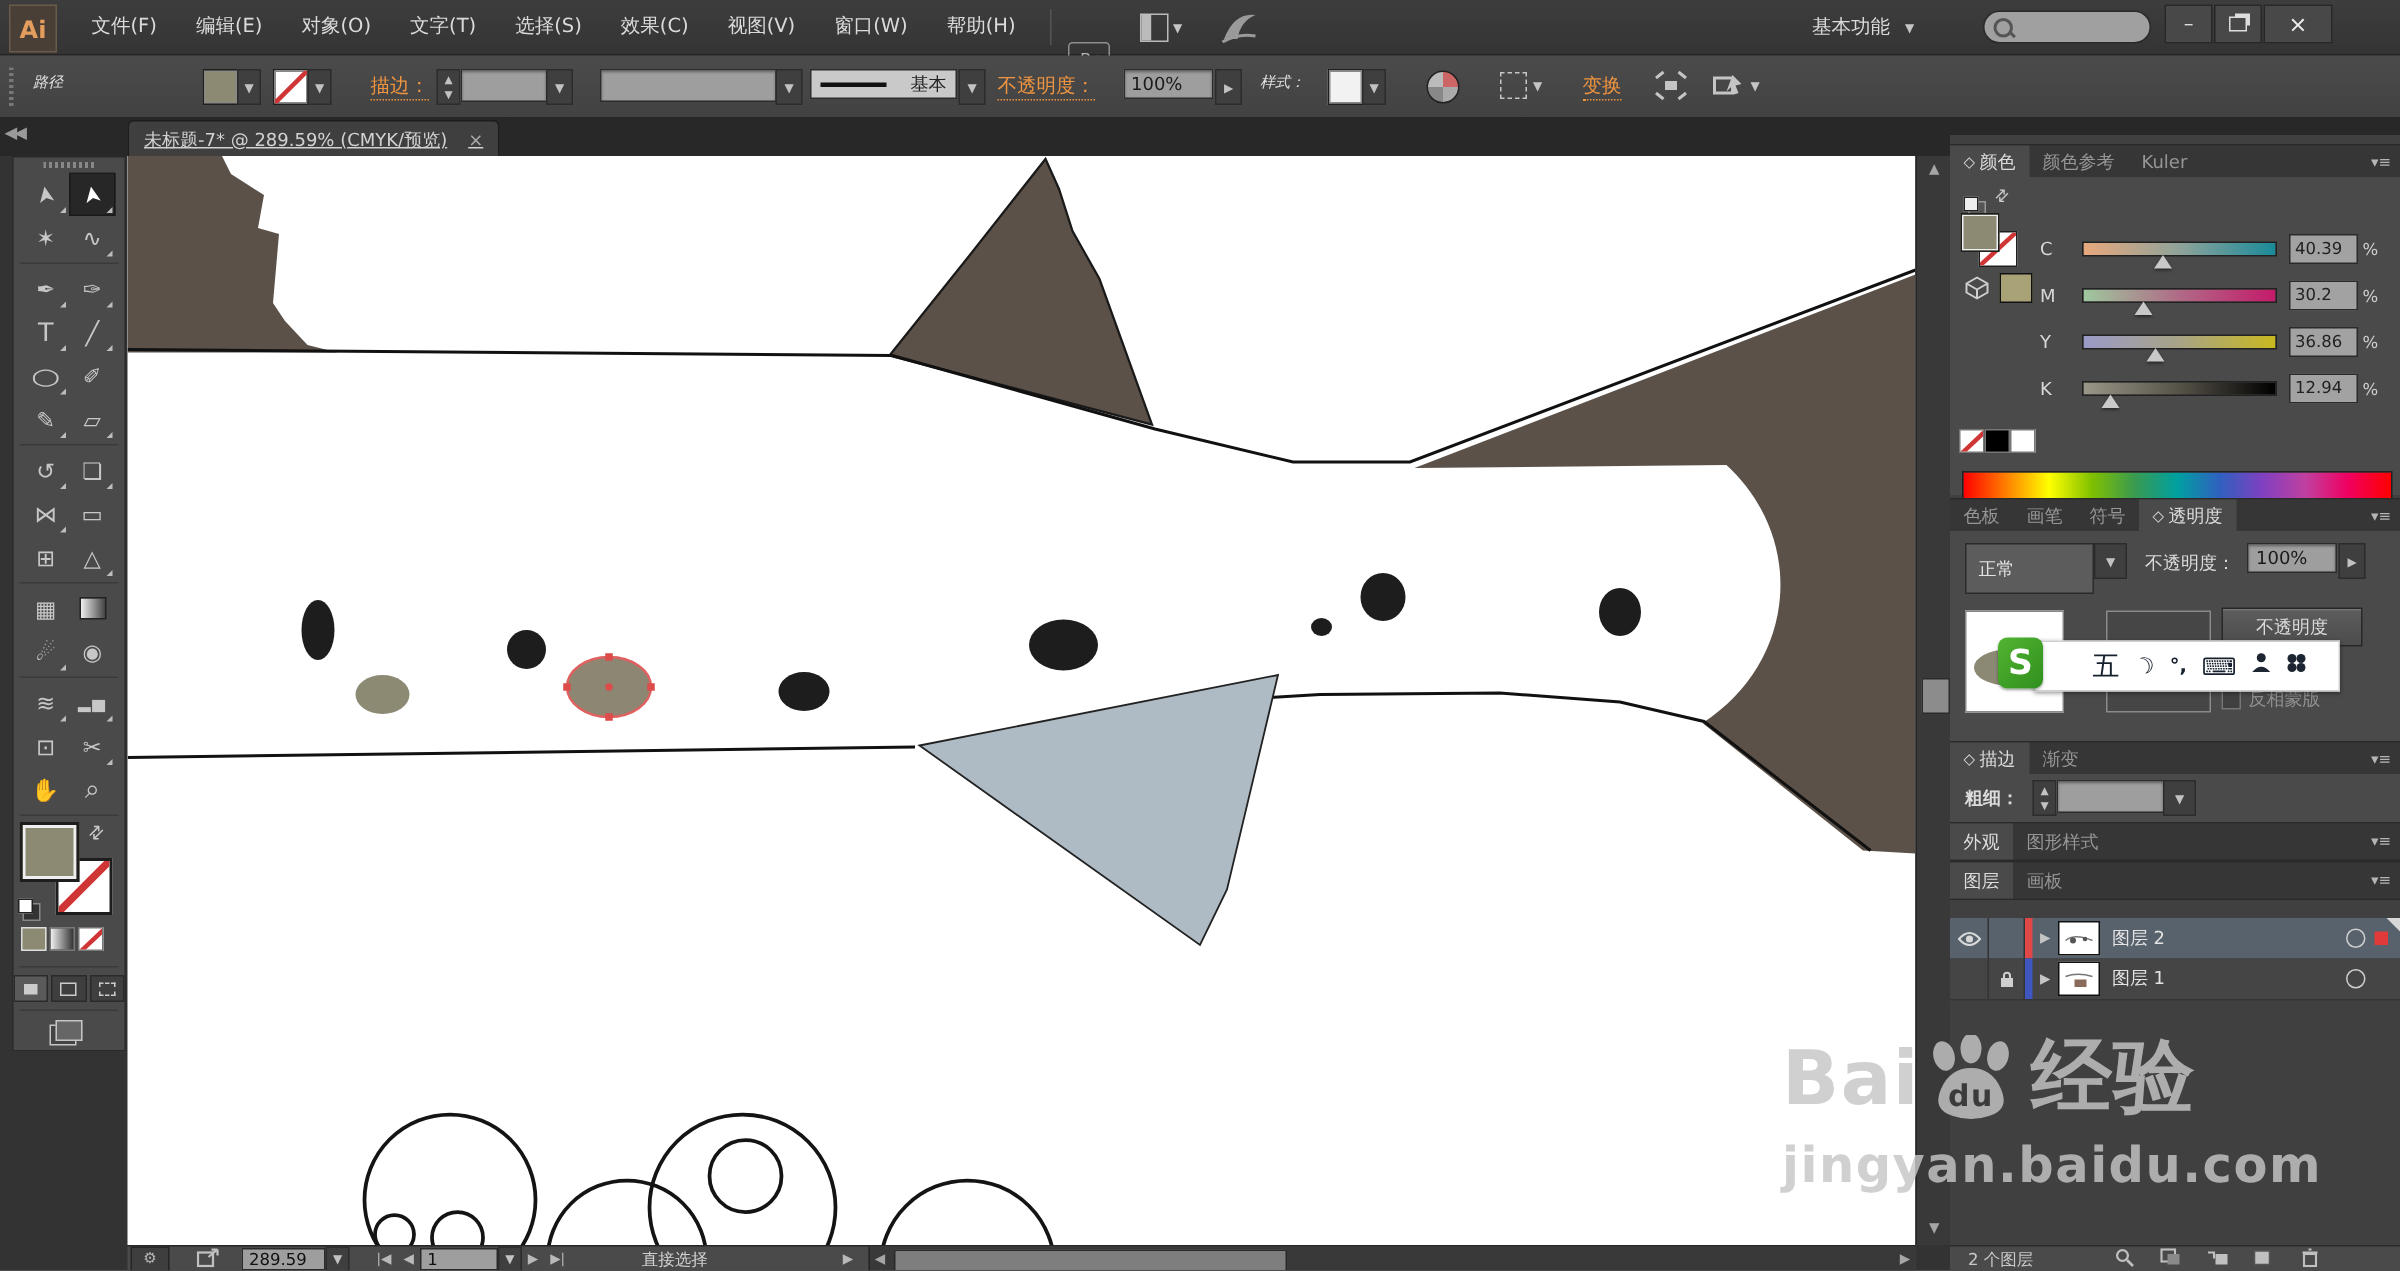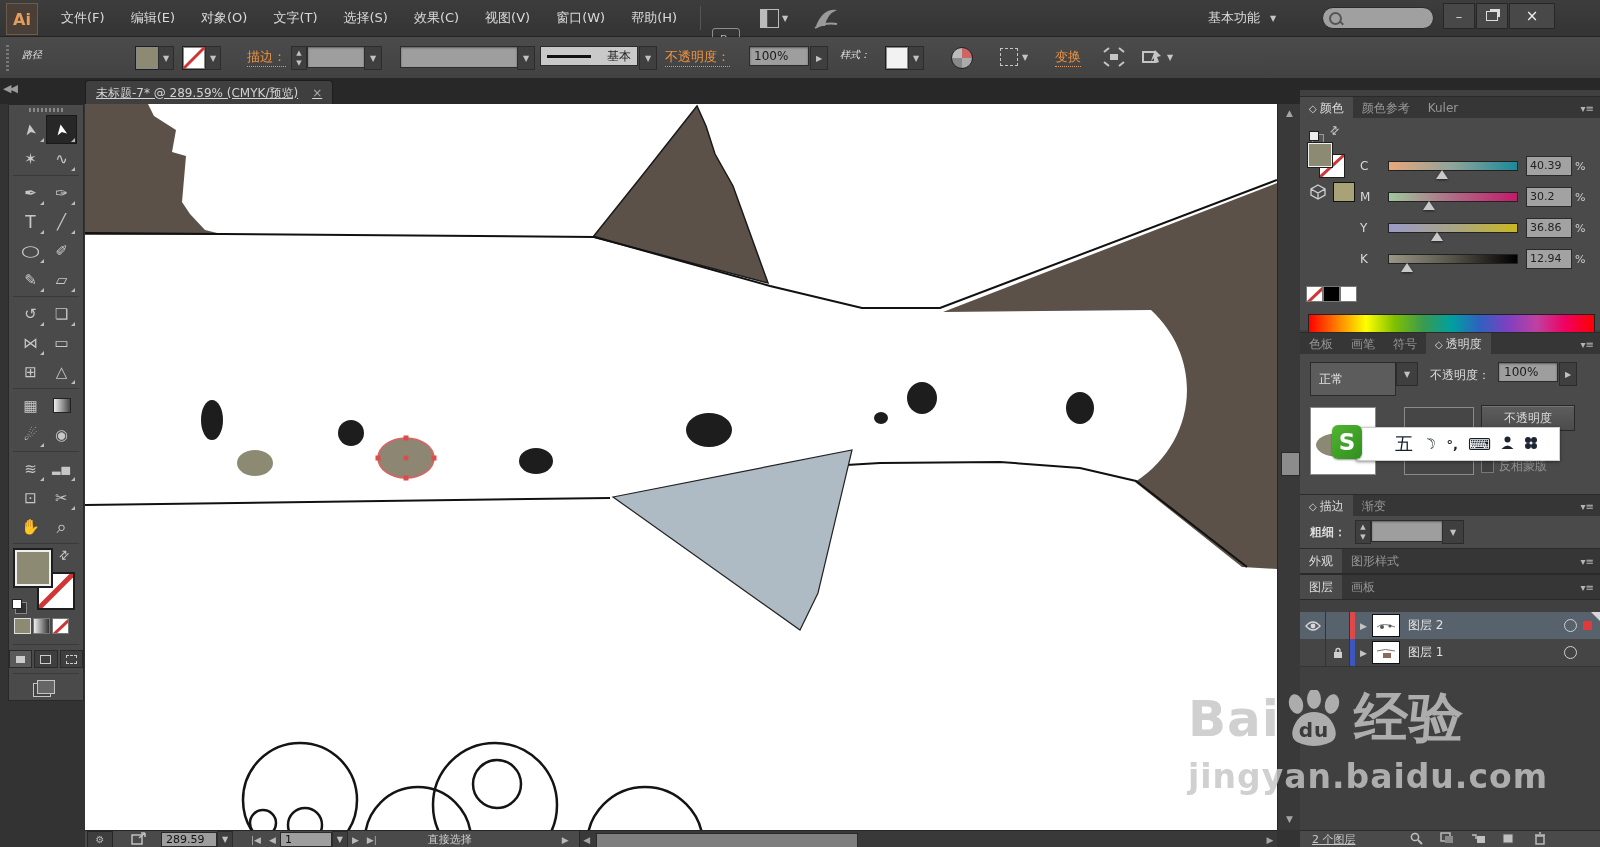--- a/index.html
+++ b/index.html
@@ -540,21 +540,21 @@
               <path d="M2,5 Q10,2 20,5" stroke="#777" fill="none"></path>
               <rect x="8" y="7" width="8" height="5" fill="#8a6a5a"></rect>
             </svg>
           </span>
         <span style="margin-left:8px;">图层 1</span>
         <span style="margin-left:auto;margin-right:23px;width:11px;height:11px;border:1.5px solid #cfcfcf;border-radius:50%;display:inline-block;"></span>
       </div>
     </div>
 
     <div class="pcontent row" style="top:740px;height:17px;background:#4a4a4a;border-top:1px solid #2a2a2a;font-size:11px;color:#c9c9c9;">
-      <span style="margin-left:12px;text-decoration:underline;">2 个图层</span>
+      <span style="margin-left:12px;">2 个图层</span>
       <span style="margin-left:54px;"><svg width="13" height="13">
             <circle cx="5" cy="5" r="3.6" fill="none" stroke="#c0c0c0" stroke-width="1.5"></circle>
             <line x1="8" y1="8" x2="12" y2="12" stroke="#c0c0c0" stroke-width="1.8"></line>
           </svg></span>
       <span style="margin-left:17px;"><svg width="14" height="12">
             <rect x="1" y="1" width="9" height="8" fill="none" stroke="#c0c0c0" stroke-width="1.4"></rect>
             <rect x="5" y="4" width="8" height="7" fill="#8a8a8a"></rect>
           </svg></span>
       <span style="margin-left:17px;"><svg width="15" height="12">
             <path d="M1,3 h4 v4" fill="none" stroke="#c0c0c0" stroke-width="1.4"></path>

